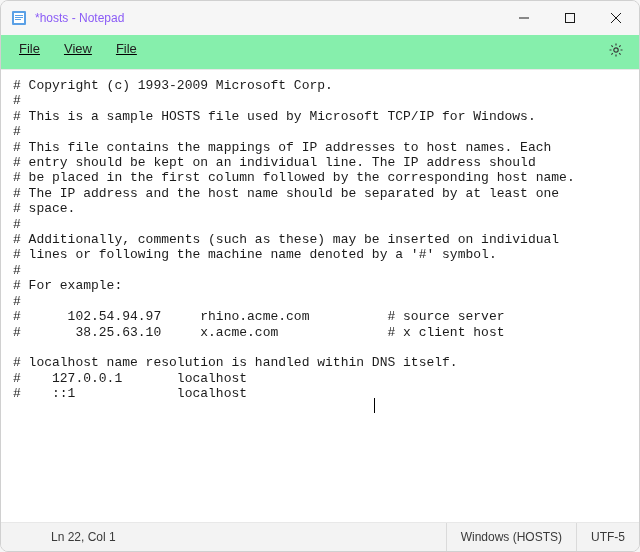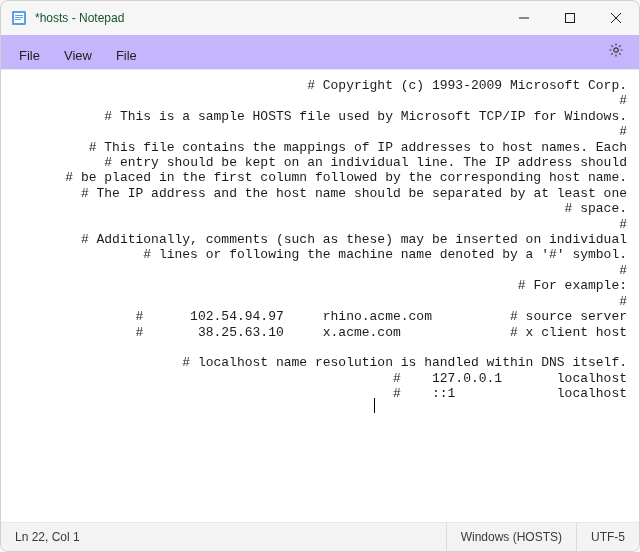--- a/index.html
+++ b/index.html
@@ -19,76 +19,77 @@
     padding-left: 10px;
     background: #f6f6f6;
   }
   .titlebar .app-icon {
     width: 16px; height: 16px;
     margin-right: 8px;
     display: inline-flex;
   }
   .titlebar .title {
     font-size: 12px;
-    color: #14532d;
+    color: #8b5cf6;
   }
   .titlebar .spacer { flex: 1; }
   .win-controls { display: flex; }
   .win-btn {
     width: 46px; height: 34px;
     display: flex; align-items: center; justify-content: center;
     font-size: 11px; color: #1a1a1a;
     background: transparent;
     border: none;
   }
   .win-btn svg { width: 10px; height: 10px; }
   .menubar {
     height: 34px;
     display: flex;
-    align-items: flex-end;
+    align-items: flex-start;
     padding: 0 6px;
-    background: #c4b5fd;
+    background: #86efac;
+    text-decoration: underline;
   }
   .menubar .menu-item {
     font-size: 13px;
     color: #222;
     padding: 6px 12px;
   }
   .menubar .menu-spacer { flex: 1; }
   .gear-btn {
     width: 34px; height: 34px;
     display: flex; align-items: center; justify-content: center;
   }
   .editor {
     flex: 1;
     background: #fff;
     border-top: 1px solid #e8e8e8;
     border-bottom: 1px solid #e8e8e8;
-    padding: 8px 12px 4px 12px;
+    padding: 8px 0 4px 12px;
     font-family: Consolas, "Courier New", monospace;
     font-size: 13px;
     line-height: 15.4px;
     color: #1b1b1b;
     white-space: pre;
     overflow: hidden;
     position: relative;
-    text-align: right;
   }
   .caret {
     position: absolute;
     width: 1px; height: 15px;
     background: #000;
   }
   .statusbar {
     height: 28px;
     display: flex;
     align-items: stretch;
     font-size: 12px;
     color: #3a3a3a;
     background: #f3f3f3;
+    padding-left: 36px;
   }
   .statusbar .cell {
     display: flex;
     align-items: center;
     padding: 0 14px;
     border-left: 1px solid #dadada;
   }
   .statusbar .cell:first-child { border-left: none; }
   .statusbar .grow { flex: 1; border-left: none; }
 </style>

